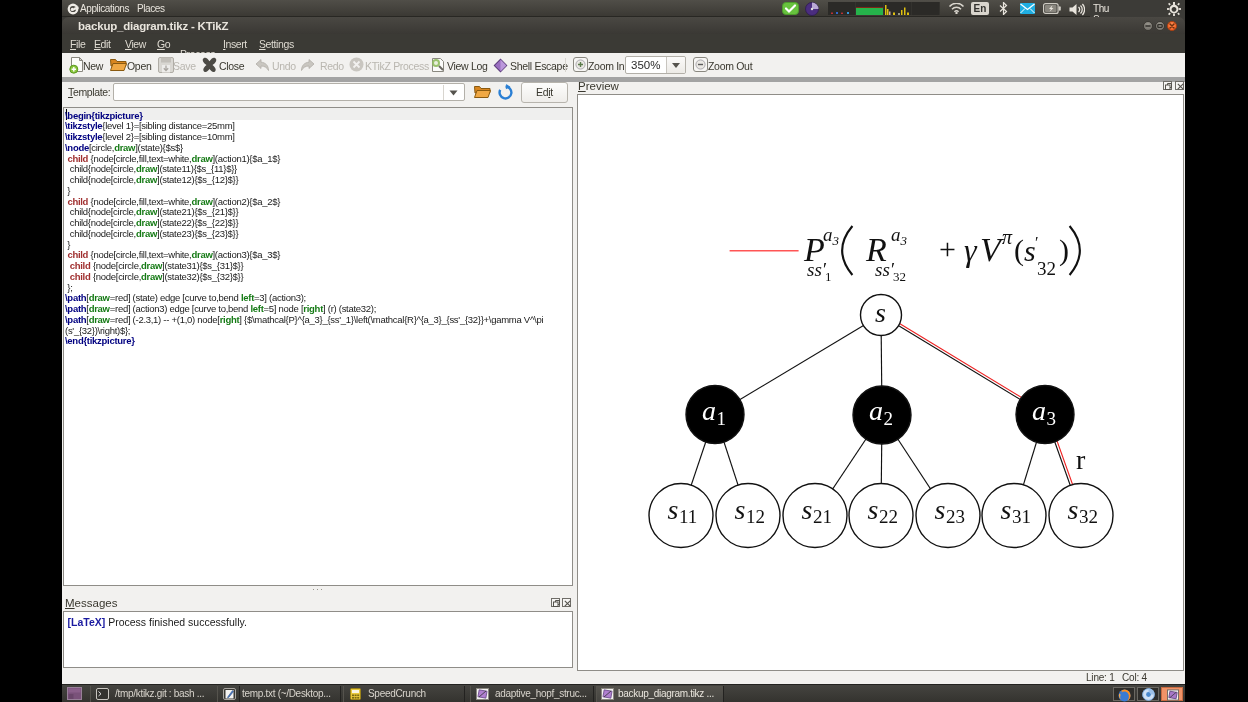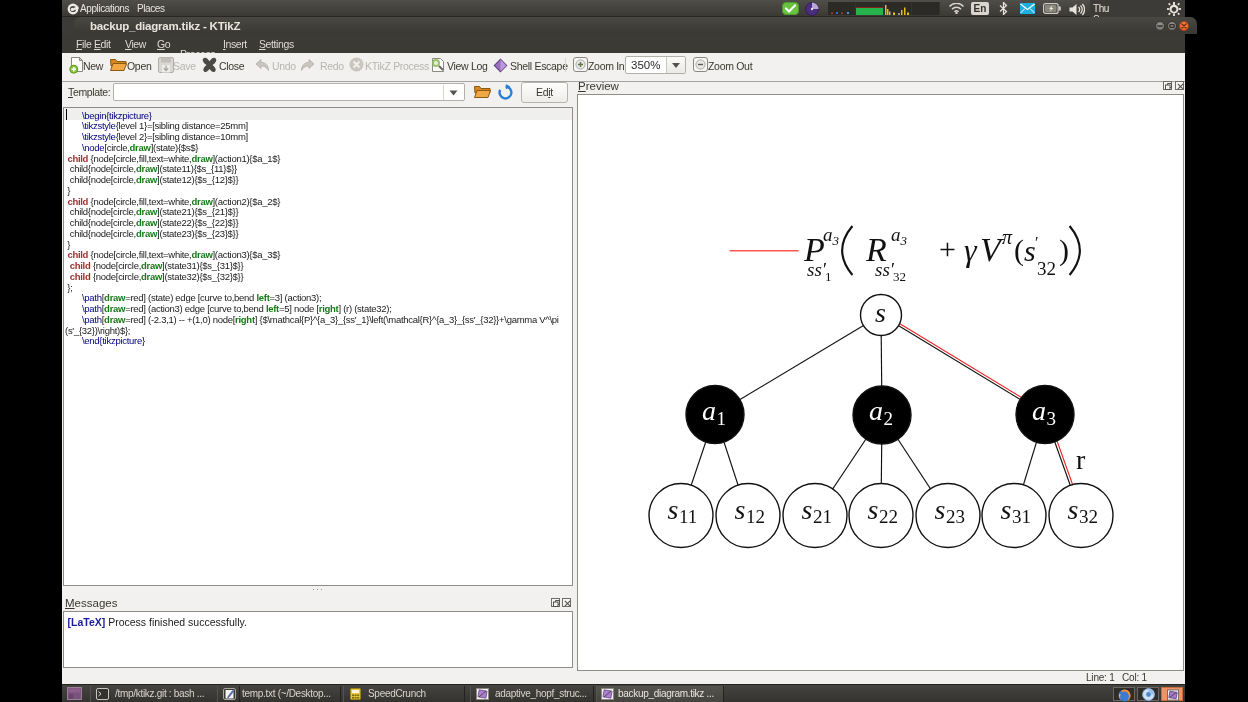--- a/index.html
+++ b/index.html
@@ -5,50 +5,50 @@
 * { margin:0; padding:0; box-sizing:border-box; }
 html,body { width:1248px; height:702px; }
 body { background:#000; position:relative; overflow:hidden; font-family:"Liberation Sans", sans-serif; }
 #desktop { position:absolute; left:62px; top:0; width:1123px; height:702px; background:#3c3b37; }
 .abs { position:absolute; }
 
 #toppanel { position:absolute; left:0; top:0; width:1028px; height:17px;
   background:linear-gradient(#504e48,#3b3934); border-bottom:1px solid #282723; color:#e8e4dc; }
 .ptxt { position:absolute; top:3px; font-size:10px; letter-spacing:-0.4px; color:#e8e4dc; }
 
-#titlebar { position:absolute; left:12px; top:17px; width:1123px; height:17px;
+#titlebar { position:absolute; left:0; top:17px; width:1123px; height:17px;
   background:linear-gradient(#4a4843,#3a3834); border-radius:7px 7px 0 0; }
 #titletxt { position:absolute; left:16px; top:2.5px; font-size:11.5px; letter-spacing:-0.2px; font-weight:bold; color:#e9e5dd; }
 .winbtn { position:absolute; top:4px; width:10px; height:10px; border-radius:50%;
   background:radial-gradient(circle at 50% 30%,#97948c,#6e6b65); border:1px solid #3a3833;
   color:#26251f; }
 
 #menubar { position:absolute; left:0; top:34px; width:1123px; height:19px; background:#3b3a35; }
 .mi { position:absolute; top:4px; font-size:10.5px; letter-spacing:-0.4px; color:#dfdbd2; }
 .mi u { text-decoration:underline; }
 
 #toolbar { position:absolute; left:0; top:53px; width:1123px; height:29px;
-  background:#f2f1ef; border-bottom:1px solid #a3a3a3; }
+  background:#f2f1ef; border-bottom:5px solid #a3a3a3; }
 .tbt { position:absolute; top:7px; font-size:10.5px; letter-spacing:-0.3px; color:#3a382f; }
 .tbg { color:#b9b6af; }
 .ticon { position:absolute; top:4px; }
 
 .lbl { position:absolute; font-size:10.5px; letter-spacing:-0.35px; color:#3a382f; }
 #tmpbox { position:absolute; left:51px; top:83px; width:352px; height:18px; background:#fff;
   border:1px solid #b3b0a9; border-radius:2px; }
 #tmparrow { position:absolute; right:1px; top:1px; width:20px; height:15px; border-left:1px solid #d8d5cf; }
 #editbtn { position:absolute; left:459px; top:82px; width:47px; height:21px;
   background:linear-gradient(#fdfdfc,#efedea); border:1px solid #b7b4ad; border-radius:3px;
   font-size:10.5px; letter-spacing:-0.3px; color:#3a382f; text-align:center; line-height:19px; }
 
 #editor { position:absolute; left:1px; top:107px; width:510px; height:479px;
   background:#fff; border:1px solid #8f8d88; overflow:hidden; }
 #code { position:absolute; left:1px; top:2.5px; font-family:"Liberation Sans", sans-serif; font-size:9.5px; line-height:10.75px;
   color:#1a1a1a; white-space:pre; letter-spacing:-0.28px;}
-#code .k { color:#000080; font-weight:normal;margin-left:17px; }
+#code .k { color:#000080; font-weight:bold; }
 #code .g { color:#157a15; font-weight:bold; }
 #code .r { color:#a03030; font-weight:bold; }
 
 #msglabel { position:absolute; left:3px; top:597px; font-size:11.5px; color:#3a382f; }
 #msgbox { position:absolute; left:0.5px; top:611px; width:510px; height:57px; background:#fff;
   border:1px solid #8f8d88; font-size:10.5px; padding:4px 4px; color:#1a1a1a; }
 #msgbox b { color:#1a1aa0;text-align:center; }
 .dockico { position:absolute; width:9px; height:9px; border:1px solid #6f6d68; background:#f6f5f3; }
 
 #pvlabel { position:absolute; left:516px; top:80px; font-size:11.5px; color:#3a382f; }
@@ -170,21 +170,21 @@
           <rect x="1.8" y="2.6" width="4.4" height="2.8" rx="0.8" fill="none" stroke="#32312c" stroke-width="1.3"></rect>
         </svg>
       </div>
   <div class="winbtn" style="left:1104.5px;background:radial-gradient(circle at 50% 30%,#fd8a50,#f25a1e);background-color:#f2692e;border-color:#a93f10;">
         <svg width="8" height="8" viewBox="0 0 8 8" style="position:absolute;left:0;top:0">
           <path d="M2 2 L6 6 M6 2 L2 6" stroke="#70310e" stroke-width="1.5" stroke-linecap="round"></path>
         </svg>
       </div>
 </div>
 <div id="menubar">
-  <span class="mi" style="left:14px;"><u>F</u>ile</span>
+  <span class="mi" style="left:8px;"><u>F</u>ile</span>
   <span class="mi" style="left:32px;"><u>E</u>dit</span>
   <span class="mi" style="left:63px;"><u>V</u>iew</span>
   <span class="mi" style="left:95px;"><u>G</u>o</span>
   <span class="mi" style="left:118px;margin-top:10px;"><u>P</u>rocess</span>
   <span class="mi" style="left:161px;"><u>I</u>nsert</span>
   <span class="mi" style="left:197px;"><u>S</u>ettings</span>
   <span class="mi" style="left:243px;margin-top:23px;"><u>H</u>elp</span>
 </div>
 <div id="toolbar">
   <svg class="ticon" style="left:7px" width="16" height="17" viewBox="0 0 16 17">
@@ -408,21 +408,21 @@
       <text x="368" y="428">23</text>
       <text x="434" y="428">31</text>
       <text x="501" y="428">32</text>
     </g>
     <text x="498" y="374" font-size="28" font-style="normal">r</text>
   </g>
 </svg>
 </div>
 <div id="statusbar">
   <span style="position:absolute;left:1024px;top:0px;">Line: 1</span>
-  <span style="position:absolute;left:1060px;top:0px;">Col: 1</span>
+  <span style="position:absolute;left:1060px;top:0px;">Col: 4</span>
 </div>
 <div id="taskbar">
   <svg class="abs" style="left:5px;top:2px" width="15" height="13" viewBox="0 0 15 13">
         <rect x="0.5" y="0.5" width="14" height="12" fill="#7a527a" stroke="#988098"></rect>
         <rect x="1.5" y="1.5" width="12" height="4" fill="#8a5f8a"></rect>
         <rect x="1.5" y="7" width="5" height="5" fill="#6a466a"></rect>
       </svg>
   <div class="task" style="left:28px;width:150px;">
     <svg class="abs" style="left:5px;top:2px" width="13" height="12" viewBox="0 0 13 12">
           <rect x="0.5" y="0.5" width="12" height="11" rx="1.5" fill="#33322e" stroke="#c8c5bf"></rect>

